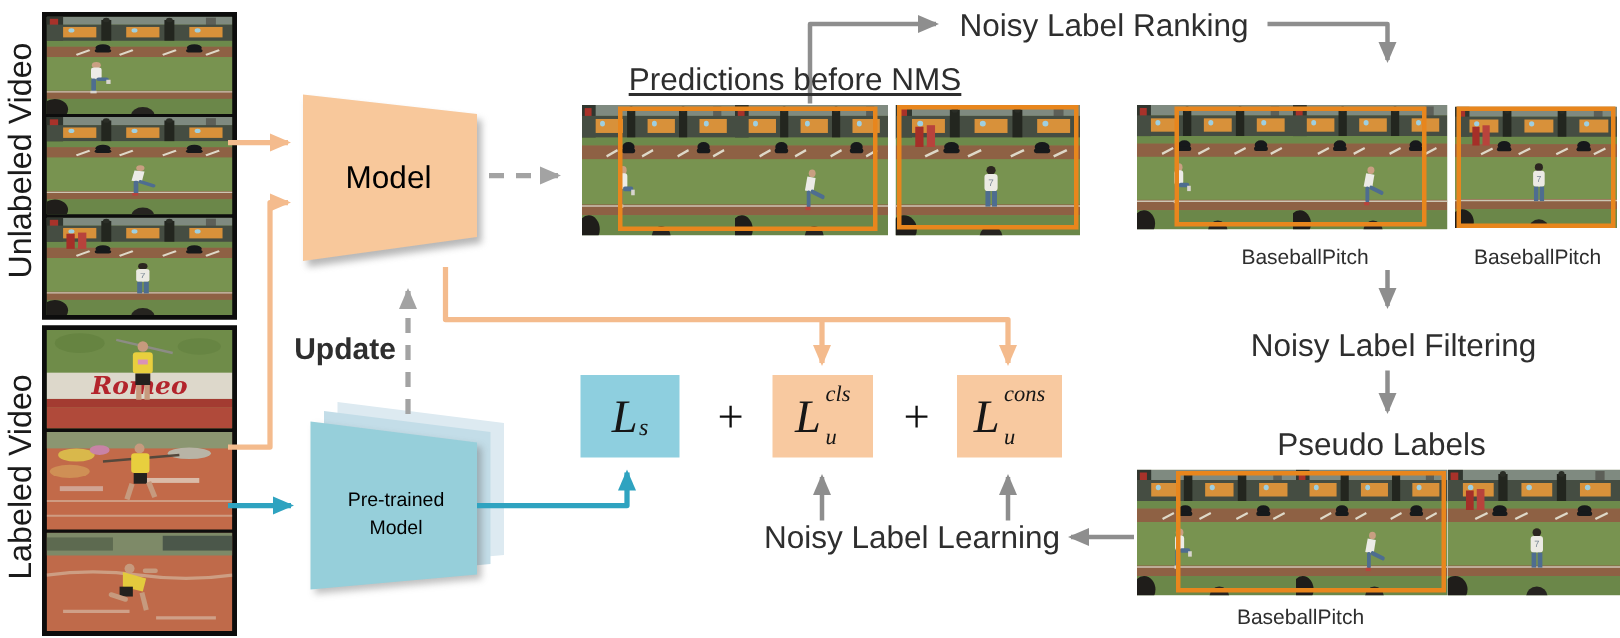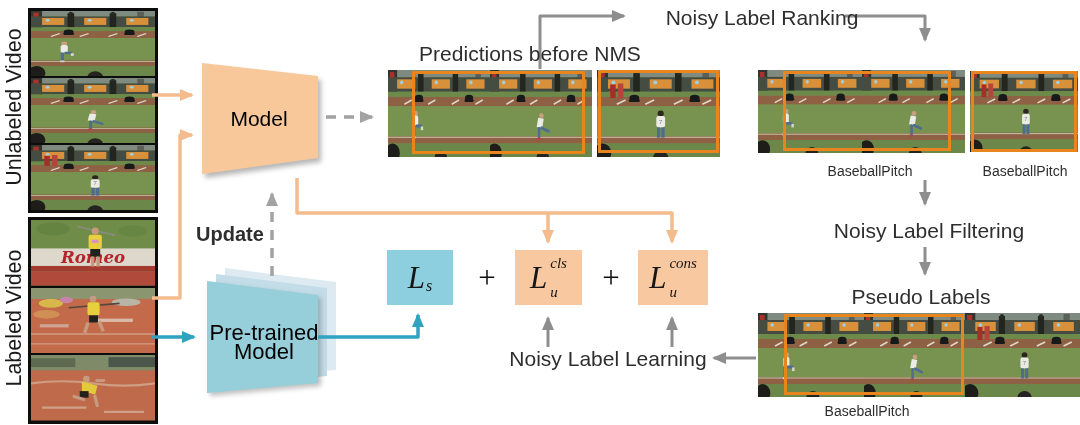--- a/index.html
+++ b/index.html
@@ -27,21 +27,21 @@
   .ar-g{stroke:var(--arrow_gray);stroke-width:3;fill:none;stroke-linejoin:round;}
   .ar-gd{stroke:#a3a3a3;stroke-width:3.5;fill:none;stroke-dasharray:10 8;}
   .mk-o{fill:var(--arrow_orange);} .mk-t{fill:var(--arrow_teal);} .mk-g{fill:var(--arrow_gray);}
   .poly-model{fill:var(--model_fill);filter:drop-shadow(3px 4px 2.5px rgba(95,95,95,.45));}
   .poly-pre{fill:var(--pretrained_fill);filter:drop-shadow(3px 3px 2.5px rgba(95,95,95,.4));}
   .poly-pre-b1{fill:var(--pretrained_back1);}
   .poly-pre-b2{fill:var(--pretrained_back2);}
   .block-label{position:absolute;transform:translate(-50%,-50%);text-align:center;z-index:6;
                color:#000000;}
   #model-label{font-size:21px;}
-  #pretrained-label{font-size:22px;line-height:19px;}
+  #pretrained-label{font-size:13px;line-height:19px;}
   .loss{position:absolute;display:flex;align-items:center;justify-content:center;
         font-family:"Liberation Serif",serif;font-style:italic;color:#161616;z-index:6;}
   .loss .base{font-size:31px;line-height:1;}
   .loss .sub{font-size:16px;margin:16px 0 0 1px;}
   .loss .stack{display:inline-flex;flex-direction:column;margin-left:3px;line-height:1;}
   .loss .sup{font-size:15px;margin-bottom:14px;}
   .loss .sub2{font-size:15px;}
   .bg-s{background:var(--loss_supervised_fill);}
   .bg-u{background:var(--loss_unsupervised_fill);}
   .plus{position:absolute;transform:translate(-50%,-50%);font-size:31px;
@@ -296,22 +296,22 @@
     <path class="ar-g" d="M672,347 V318" marker-end="url(#m-g)"></path>
   </svg>
 
   <div class="block-label" id="model-label" style="left:259px;top:119px;">Model</div>
   <div class="block-label" id="pretrained-label" style="left:264px;top:342px;">
     <div>Pre-trained</div>
     <div>Model</div>
   </div>
   <div class="lbl" style="left:230px;top:234px;font-size:20px;font-weight:bold;">Update</div>
 
-  <div class="lbl" style="left:530px;top:54px;">Predictions before NMS</div>
-  <div class="lbl" style="left:736px;top:18px;margin-left:26px;">Noisy Label Ranking</div>
+  <div class="lbl" style="left:530px;top:54px;text-decoration:underline;">Predictions before NMS</div>
+  <div class="lbl" style="left:736px;top:18px;">Noisy Label Ranking</div>
   <div class="lbl small" style="left:870px;top:171px;">BaseballPitch</div>
   <div class="lbl small" style="left:1025px;top:171px;">BaseballPitch</div>
   <div class="lbl" style="left:929px;top:231px;">Noisy Label Filtering</div>
   <div class="lbl" style="left:921px;top:297px;">Pseudo Labels</div>
   <div class="lbl small" style="left:867px;top:411px;">BaseballPitch</div>
   <div class="lbl" style="left:608px;top:359px;">Noisy Label Learning</div>
 
   <div class="loss bg-s" style="left:387px;top:250px;width:66px;height:55px;">
     <span class="base">L</span>
       <span class="sub">s</span>

